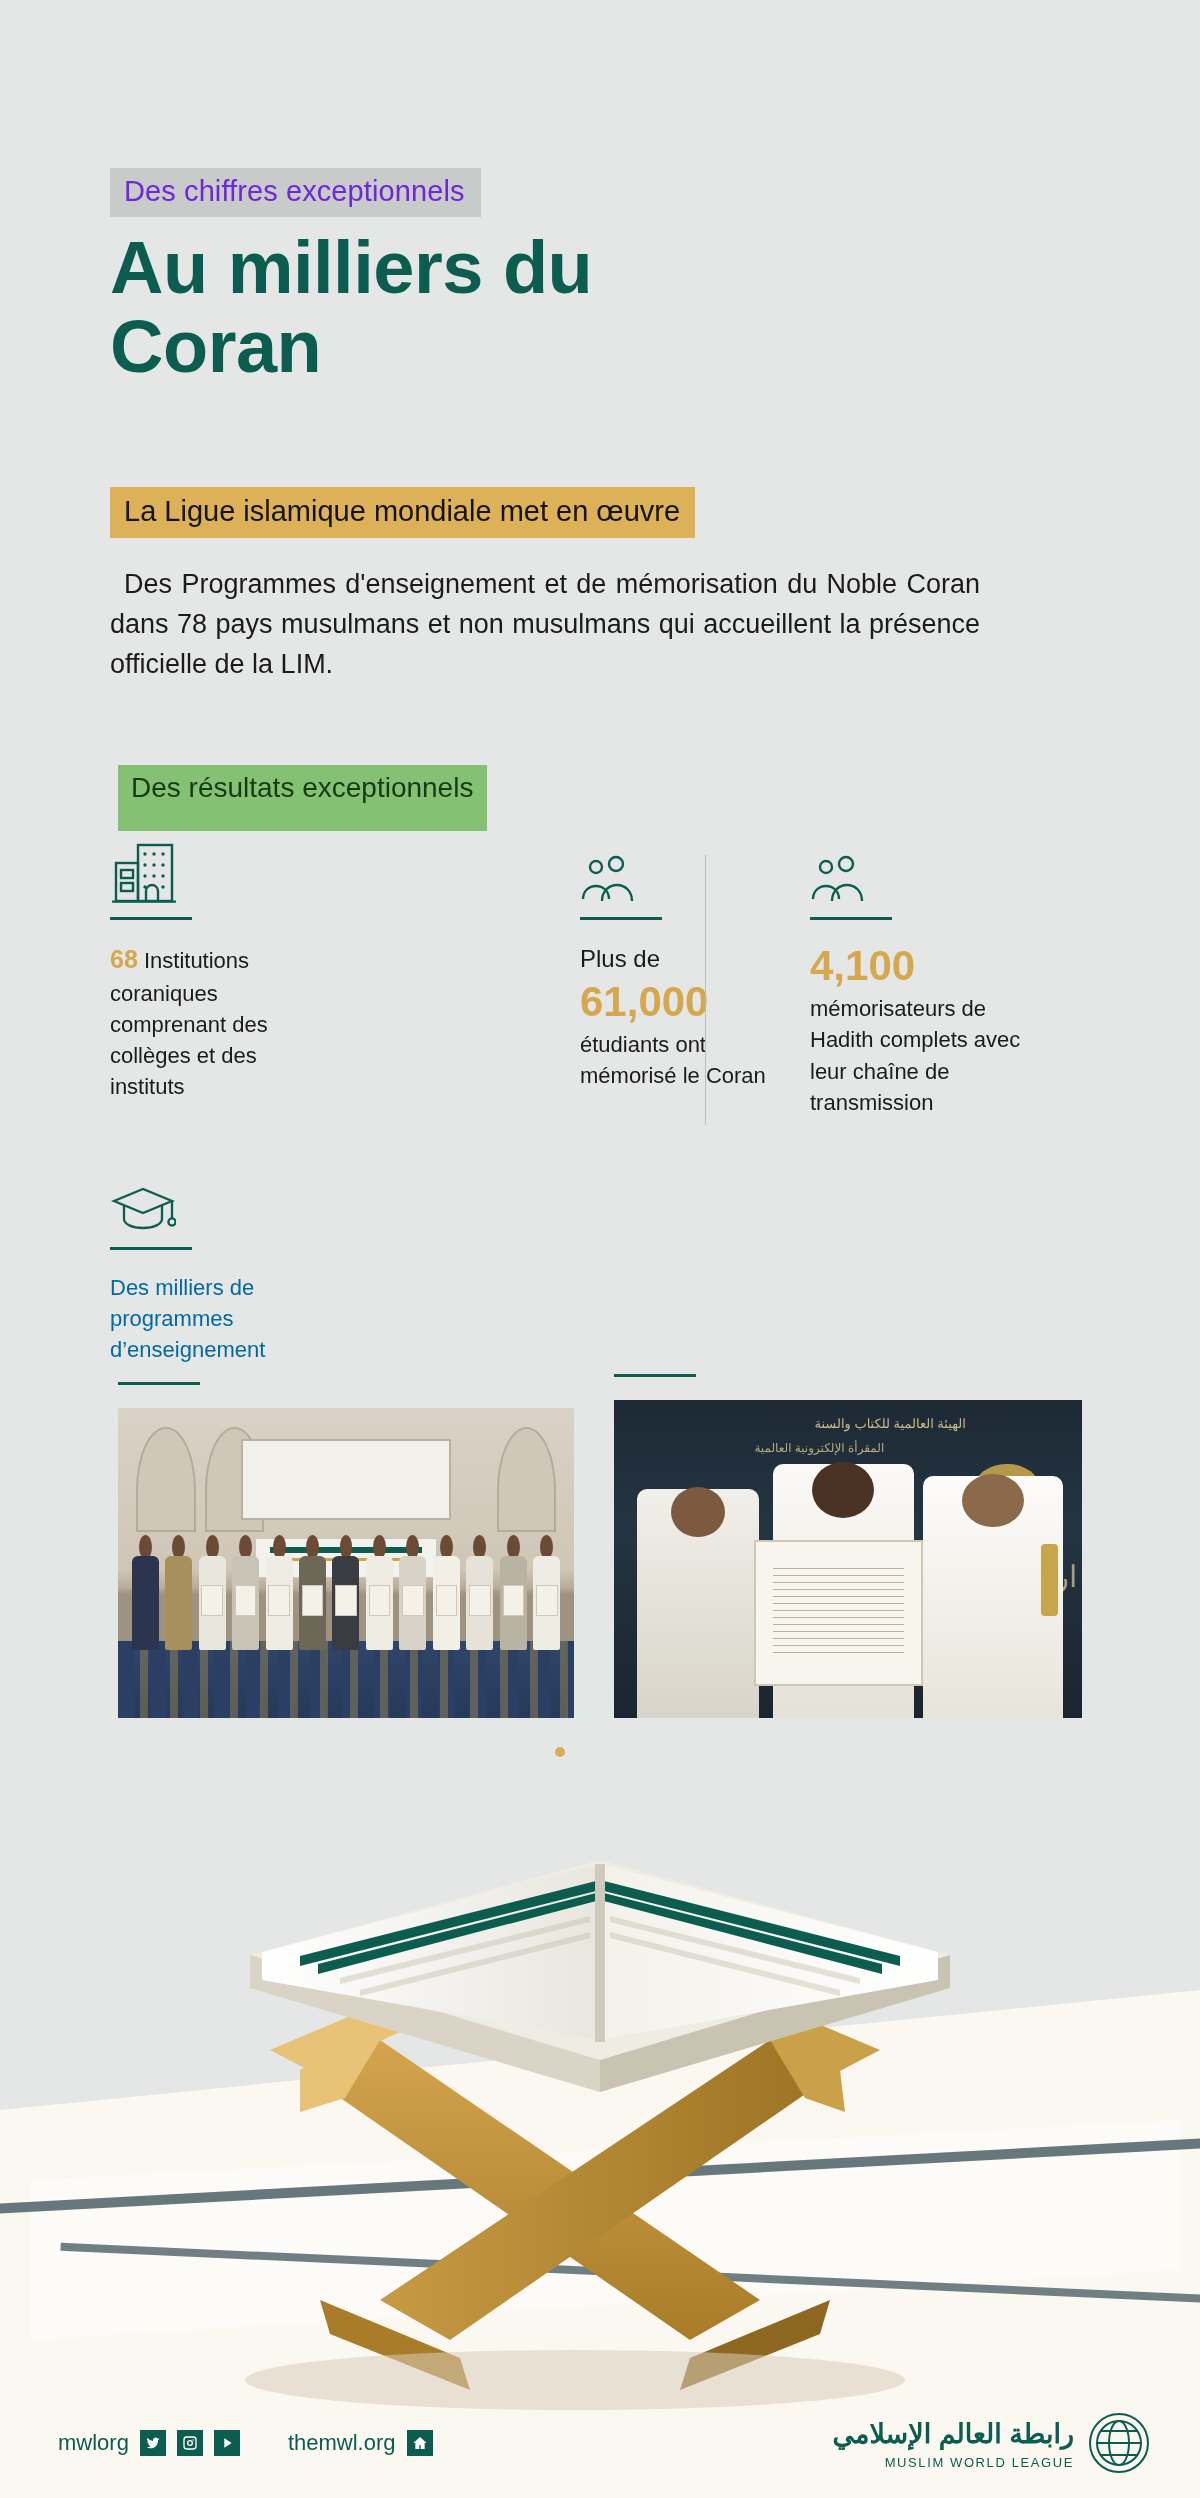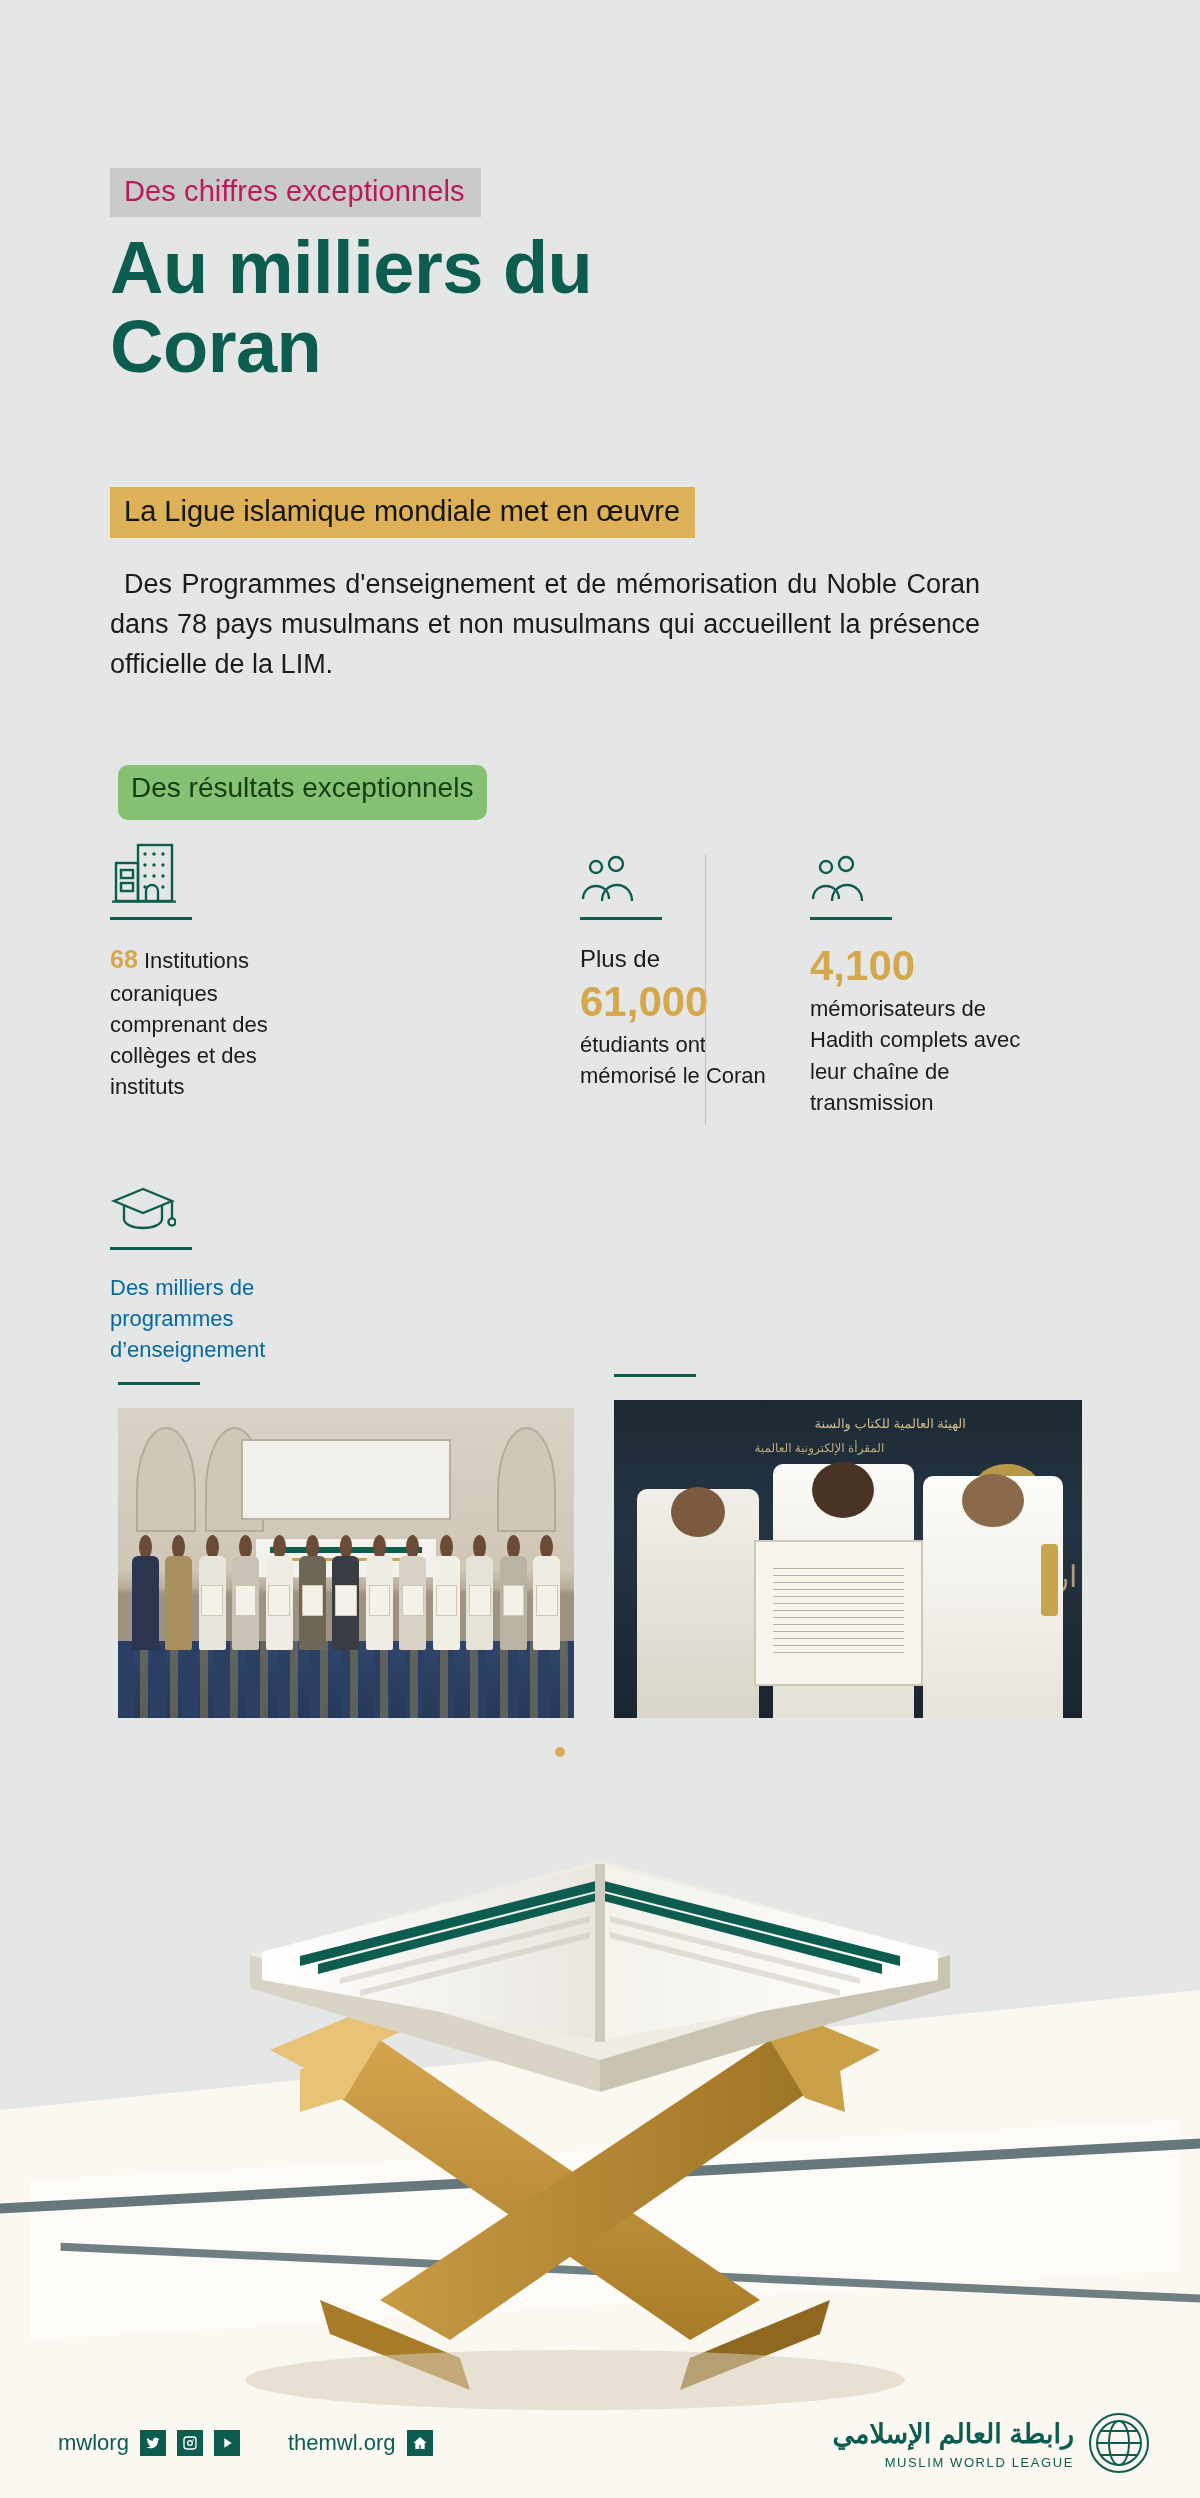--- a/index.html
+++ b/index.html
@@ -30,21 +30,21 @@
   }
   .floor-plate {
     position:absolute; left:30px; top:2120px; width:1150px; height:220px;
     background:#fdfbf7;
     clip-path: polygon(0 60px, 1150px 0, 1150px 150px, 0 220px);
   }
 
   
   .eyebrow {
     position:absolute; left:110px; top:168px;
-    background:#c9cbca; color:#be185d; font-size:29px; line-height:1.0;
+    background:#c9cbca; color:#6d28d9; font-size:29px; line-height:1.0;
     padding:9px 16px 11px 14px; letter-spacing:.1px;
   }
   .title {
     position:absolute; left:110px; top:228px; width:700px;
     color:#0c5d50; font-size:74px; font-weight:bold; line-height:1.07;
     letter-spacing:-.5px;
   }
 
   .gold-band {
     position:absolute; left:110px; top:487px;
@@ -53,22 +53,21 @@
   }
   .para {
     position:absolute; left:110px; top:565px; width:870px;
     color:#1b1b1b; font-size:27px; line-height:1.48; text-align:justify;
     text-indent:14px;
   }
 
   .green-band {
     position:absolute; left:118px; top:765px;
     background:#85c173; color:#143b12; font-size:28px; line-height:1.0;
-    padding:9px 14px 18px 13px;
-    border-radius:10px;
+    padding:9px 14px 29px 13px;
   }
 
   
   .stats { position:absolute; left:110px; top:835px; width:1000px; height:310px; }
   .stat { position:absolute; top:0; width:215px; }
   .stat .ico { height:72px; display:flex; align-items:flex-end; }
   .stat .rule { width:82px; height:3px; background:#0c5d50; margin:10px 0 22px 0; }
   .stat .body { font-size:22px; line-height:1.42; color:#1b1b1b; }
   .num { color:#d6a84d; font-size:25px; font-weight:bold; }
   .num.big { display:block; font-size:42px; line-height:1.12; margin:2px 0 4px; }

